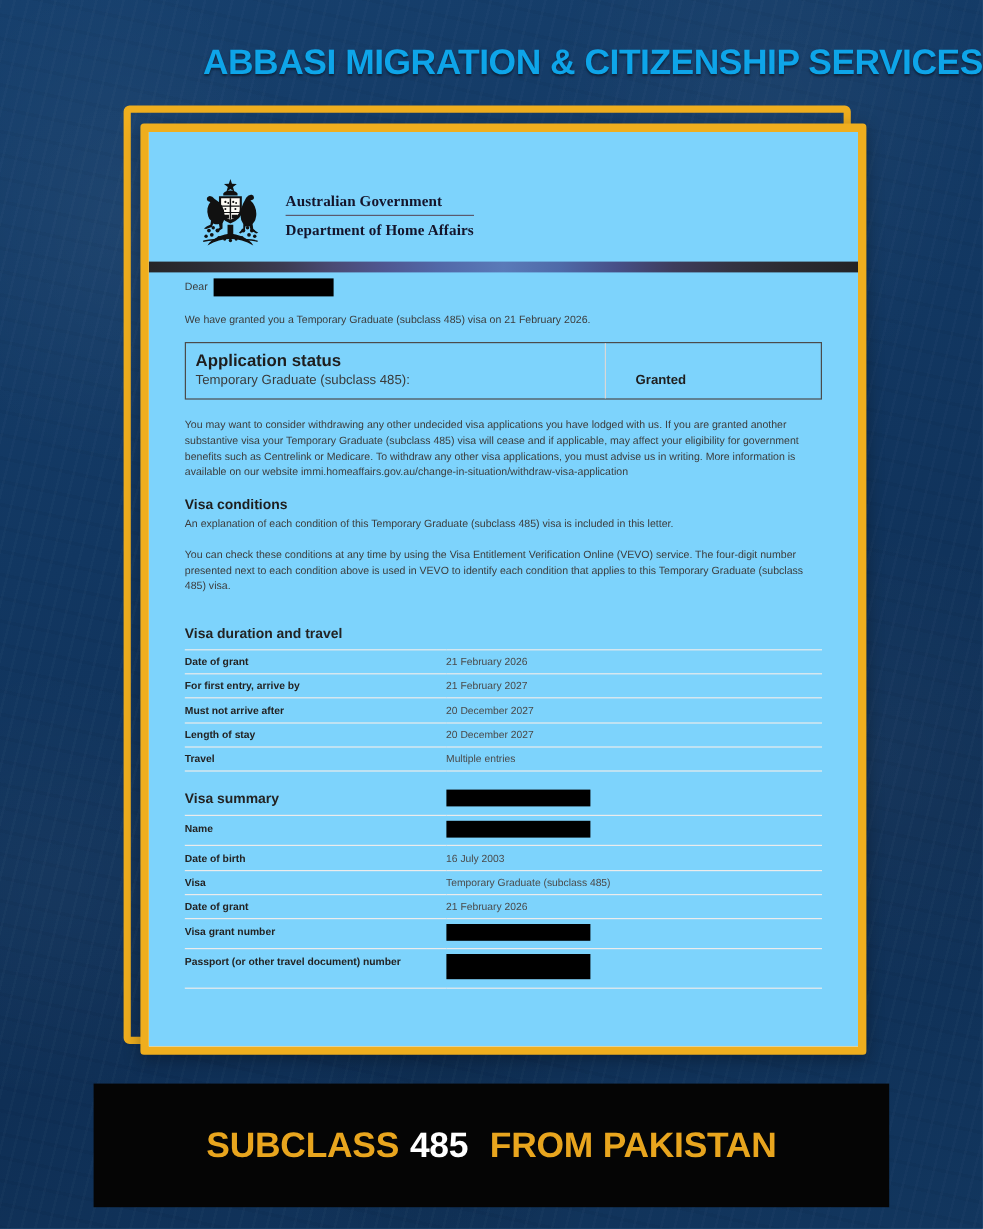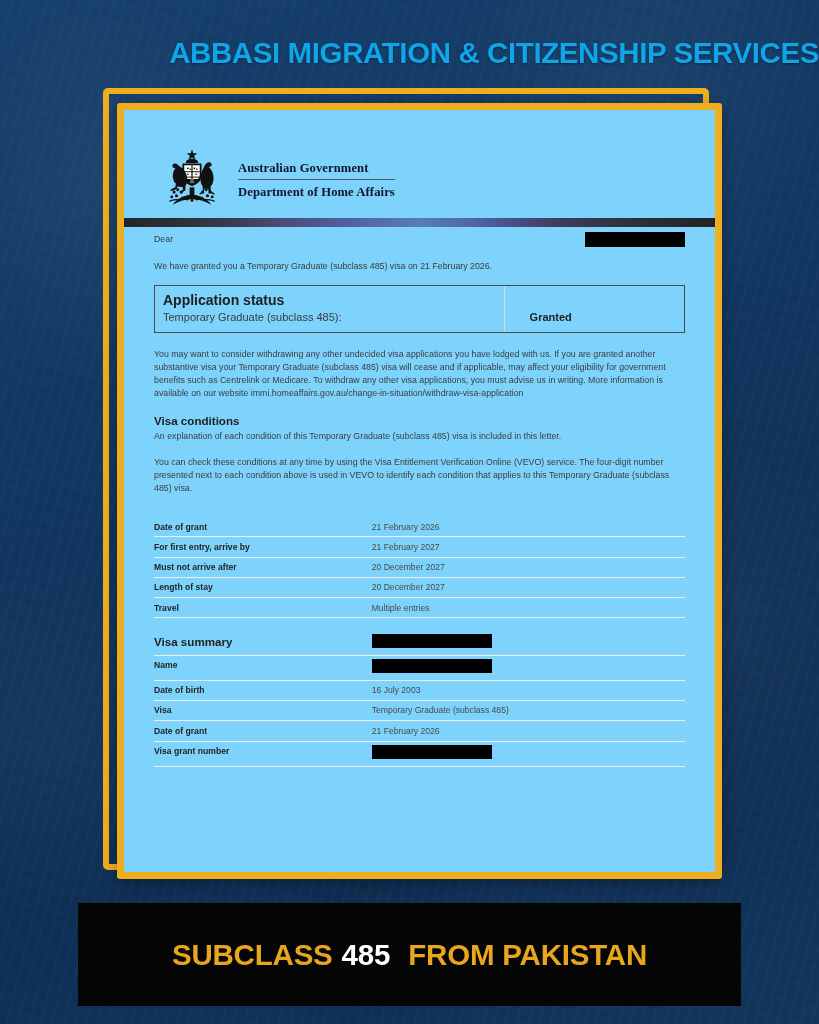--- a/index.html
+++ b/index.html
@@ -126,21 +126,21 @@
     height: 9px;
     background: linear-gradient(90deg,
       #262628 0%, #2c2b33 7%, #34333f 13%, #3c3b52 19%,
       #4a4a74 26%, #4f5690 33%, #5268a8 41%, #5a7ab8 50%,
       #4f6aa8 58%, #474f87 66%, #3e3c5c 74%, #343342 82%,
       #2c2b31 90%, #242426 100%);
   }
 
   #doc-body { padding: 22px 30px 0 30px; }
 
-  .dear-row { display: flex; align-items: center; gap: 5px; margin-bottom: 13px; justify-content: space-between; }
+  .dear-row { display: flex; align-items: center; gap: 5px; margin-bottom: 13px; }
   .dear-label { font-size: 8.8px; color: #3c3c3c; }
   .redaction { background: #000; display: inline-block; }
   .redact-dear { width: 100px; height: 15px; }
 
   .para { font-size: 8.8px; color: #3c3c3c; line-height: 1.5; margin-bottom: 12px; }
 
   
   #app-status-box {
     border: 1px solid #4b4b4b;
     padding: 5px 8px 7px 8px;
@@ -305,20 +305,23 @@
 
       <div class="sec-head">Visa conditions</div>
 
       <div class="para">An explanation of each condition of this Temporary Graduate (subclass 485) visa is included in this letter.</div>
       <div class="para">You can check these conditions at any time by using the Visa Entitlement Verification Online (VEVO) service. The four-digit number presented next to each condition above is used in VEVO to identify each condition that applies to this Temporary Graduate (subclass 485) visa.</div>
 
       <div class="spacer-10"></div>
 
       <table class="kv">
         <tbody>
+          <tr class="sec-head-row">
+            <td class="k" colspan="2">Visa duration and travel</td>
+          </tr>
           <tr>
             <td class="k">Date of grant</td>
             <td class="v">21 February 2026</td>
           </tr>
           <tr>
             <td class="k">For first entry, arrive by</td>
             <td class="v">21 February 2027</td>
           </tr>
           <tr>
             <td class="k">Must not arrive after</td>
@@ -362,20 +365,26 @@
           <tr>
             <td class="k">Date of grant</td>
             <td class="v">21 February 2026</td>
           </tr>
           <tr>
             <td class="k">Visa grant number</td>
             <td class="v">
               <span class="redaction redact-sm"></span>
             </td>
           </tr>
+          <tr>
+            <td class="k">Passport (or other travel document) number</td>
+            <td class="v">
+              <span class="redaction redact-md"></span>
+            </td>
+          </tr>
         </tbody>
       </table>
 
     </div>
   </div>
 </div>
 
 <div id="bottom-banner">
   <div id="banner-text">
     <span>SUBCLASS</span><span class="gap"></span><span class="white">485</span><span class="gap"></span><span class="gap"></span><span>FROM PAKISTAN</span>

